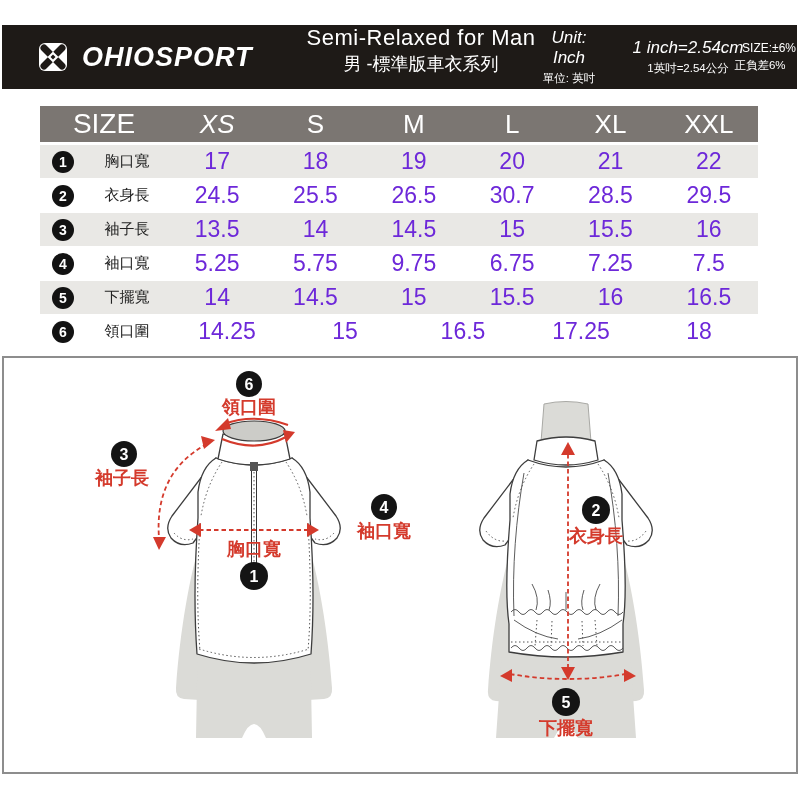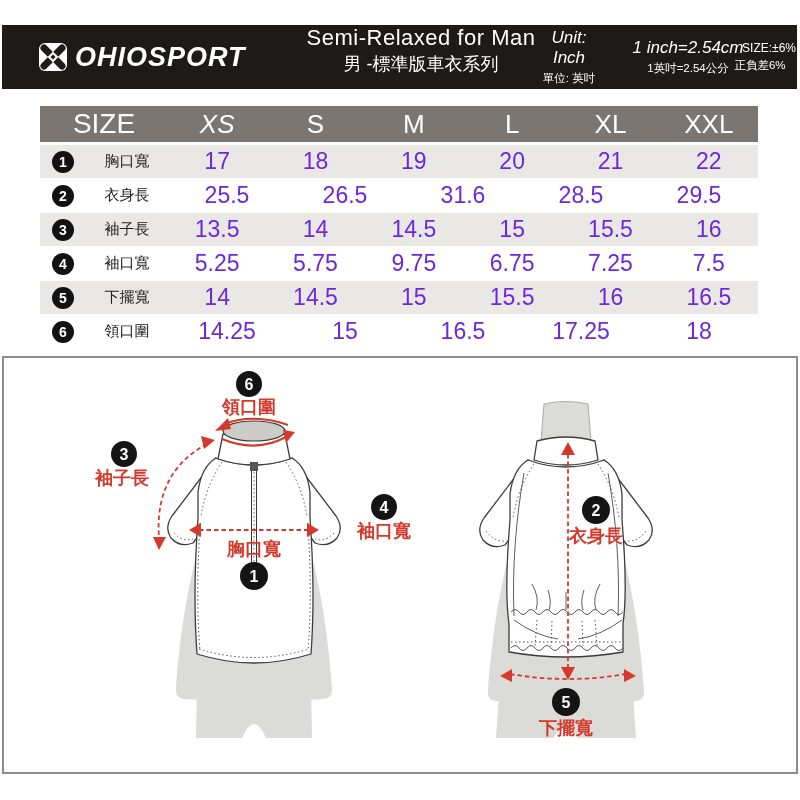--- a/index.html
+++ b/index.html
@@ -1,21 +1,21 @@
 <!DOCTYPE html>
 <html><head>
 <meta charset="utf-8">
 <style>
   html,body{margin:0;padding:0;background:#fff;}
   .page{position:relative;width:800px;height:800px;background:#fff;overflow:hidden;
         font-family:"Liberation Sans",sans-serif;color:#1a1a1a;}
 
   
   .topbar{position:absolute;left:2px;top:25px;width:795px;height:64px;background:#1e1a17;}
-  .logo{position:absolute;left:36px;top:0;height:64px;display:flex;align-items:center;gap:7px;}
+  .logo{position:absolute;left:36px;top:0;height:64px;display:flex;align-items:center;gap:14px;}
   .logo-text{color:#fff;font-size:27px;font-weight:bold;font-style:italic;letter-spacing:1px;}
   .title-block{position:absolute;left:290px;top:0;width:258px;height:48px;display:flex;
                flex-direction:column;text-align:center;color:#fff;}
   .title-en{font-size:22px;letter-spacing:.5px;}
   .title-zh{font-size:18px;margin-top:1px;}
   .info{position:absolute;top:0;height:64px;display:flex;flex-direction:column;
         justify-content:center;text-align:center;color:#fff;}
   .info .en{font-size:17px;font-style:italic;}
   .info .zh{font-size:11.5px;margin-top:3px;}
   .info-unit{left:532px;width:70px;}
@@ -113,23 +113,24 @@
       <span class="td-val">20</span>
       <span class="td-val">21</span>
       <span class="td-val">22</span>
     </div>
 
     <div class="trow">
       <span class="td-num">
           <span class="circle-num">2</span>
         </span>
       <span class="td-label">衣身長</span>
+      <span class="td-val">24.5</span>
       <span class="td-val">25.5</span>
       <span class="td-val">26.5</span>
-      <span class="td-val">31.6</span>
+      <span class="td-val">30.7</span>
       <span class="td-val">28.5</span>
       <span class="td-val">29.5</span>
     </div>
 
     <div class="trow alt">
       <span class="td-num">
           <span class="circle-num">3</span>
         </span>
       <span class="td-label">袖子長</span>
       <span class="td-val">13.5</span>

